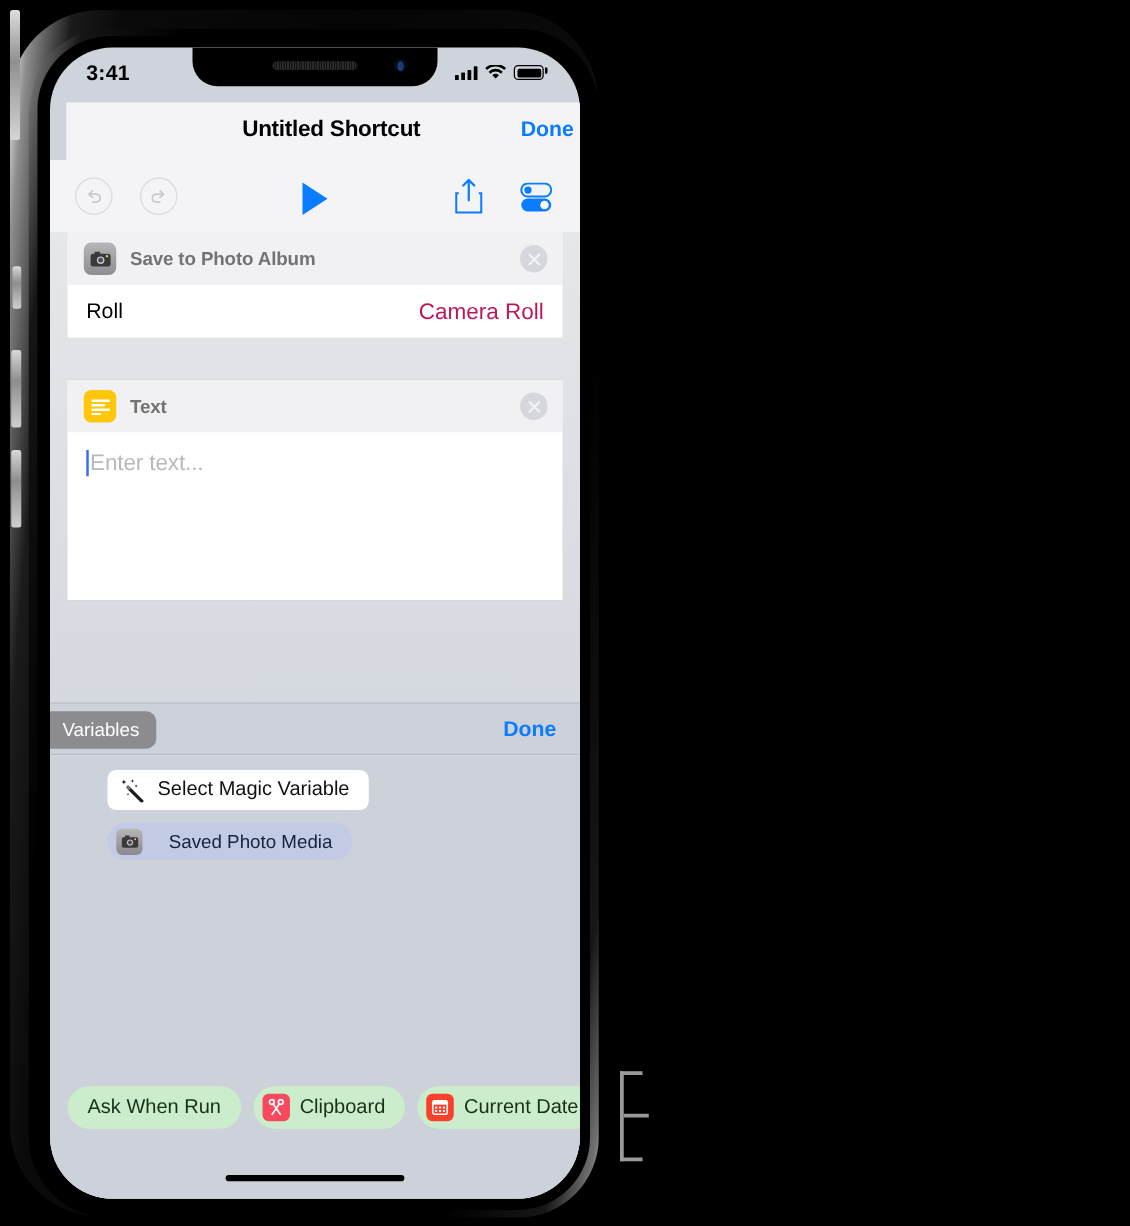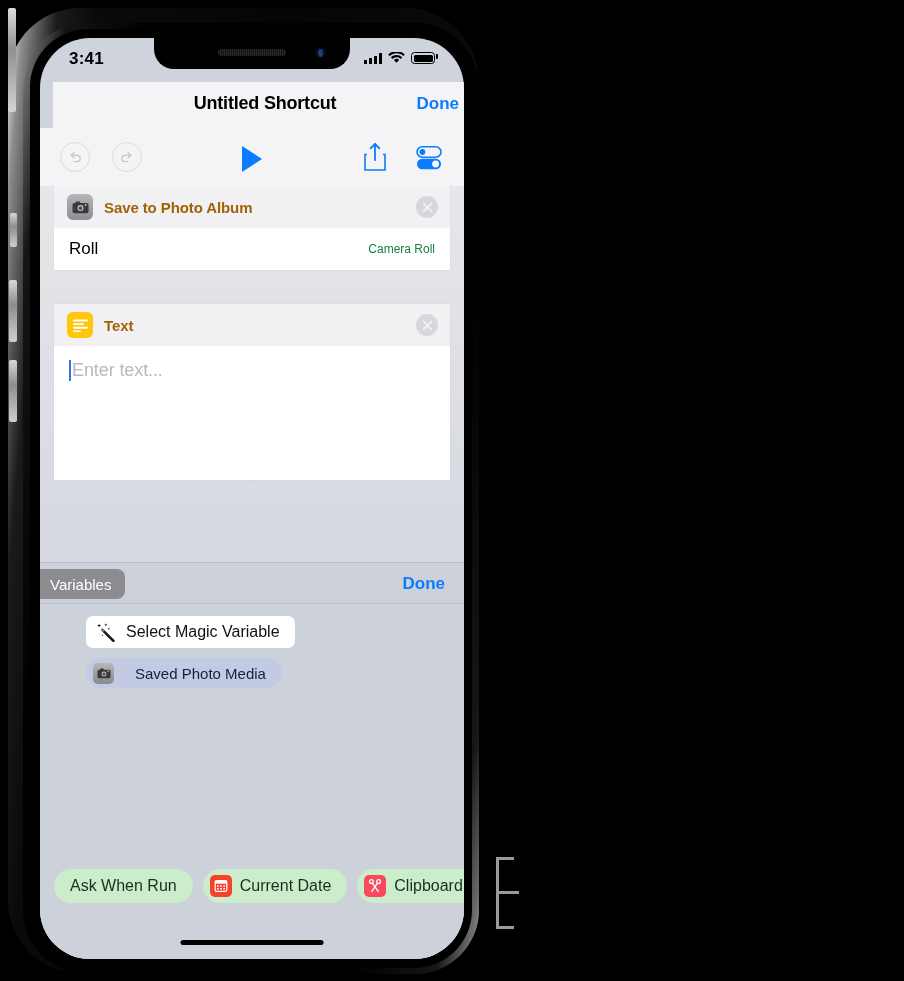--- a/index.html
+++ b/index.html
@@ -107,30 +107,30 @@
 
   .card { margin:0 14px; background:#fff; border-radius:0; overflow:hidden;
           box-shadow:0 0 0 0.5px rgba(0,0,0,0.04); }
   .card-head { display:flex; align-items:center; gap:11px; height:42px; padding:0 13px;
                background:#f1f1f3; position:relative; }
   .card-head.partial { border-radius:0; }
   .app-icon { width:26px; height:26px; border-radius:6px; flex:none; position:relative;
               display:flex; align-items:center; justify-content:center; }
   .icon-camera { background:linear-gradient(180deg,#b6b6b9,#8e8e92); }
   .icon-text   { background:#ffc60b; }
-  .card-title { font-size:15px; font-weight:700; color:#a16207; letter-spacing:-0.1px; }
+  .card-title { font-size:15px; font-weight:700; color:#737373; letter-spacing:-0.1px; }
   .close-btn { position:absolute; right:12px; top:50%; transform:translateY(-50%);
                width:22px; height:22px; border-radius:50%; background:#d5d7dc;
                display:flex; align-items:center; justify-content:center; cursor:pointer; }
   .close-btn svg { display:block; }
 
   .card-row { display:flex; align-items:center; justify-content:space-between;
               height:42px; padding:0 15px; background:#fff; }
   .row-label { font-size:17px; color:#000; }
-  .row-value { font-size:12px; color:#15803d; cursor:pointer; }
+  .row-value { font-size:18px; color:#be185d; cursor:pointer; }
 
   .textarea-box { background:#fff; height:134px; padding:14px 15px 0 15px; position:relative; }
   .caret { position:absolute; left:15px; top:14px; width:2px; height:21px; background:#3b6fe8; }
   .placeholder { font-size:18px; color:#b9b9bd; margin-left:3px; letter-spacing:-0.1px; }
 
   .gap { height:34px; }
   .gap-sm { height:22px; }
 
   
   .var-bar { position:absolute; left:0; right:0; height:42px; background:#ccd1da;
@@ -332,48 +332,48 @@
               </div>
               <span class="lbl">Saved Photo Media</span>
             </div>
           </div>
 
           
           <div class="bottom-chips">
 
             <div class="gchip">
               <span class="lbl">Ask When Run</span>
+            </div>
+
+            <div class="gchip has-icon">
+              <div class="chip-icon" style="background:#f8495e;width:22px;height:22px">
+                <svg width="14" height="14" viewBox="0 0 14 14">
+                  <circle cx="3.4" cy="2.6" r="1.9" fill="none" stroke="#fff" stroke-width="1.3"></circle>
+                  <circle cx="10.6" cy="2.6" r="1.9" fill="none" stroke="#fff" stroke-width="1.3"></circle>
+                  <path d="M4.5 4.1 10.2 12.4M9.5 4.1 3.8 12.4" stroke="#fff" stroke-width="1.4" stroke-linecap="round"></path>
+                </svg>
+              </div>
+              <span class="lbl">Clipboard</span>
             </div>
 
             <div class="gchip has-icon">
               <div class="chip-icon" style="background:#f8402c;width:22px;height:22px">
                 <svg width="14" height="14" viewBox="0 0 14 14">
                   <rect x="1.2" y="1.6" width="11.6" height="10.8" rx="1.6" fill="none" stroke="#fff" stroke-width="1.3"></rect>
                   <rect x="1.2" y="1.6" width="11.6" height="3.1" fill="#fff"></rect>
                   <rect x="3.1" y="6.3" width="1.7" height="1.5" fill="#fff"></rect>
                   <rect x="6.2" y="6.3" width="1.7" height="1.5" fill="#fff"></rect>
                   <rect x="9.3" y="6.3" width="1.7" height="1.5" fill="#fff"></rect>
                   <rect x="3.1" y="9" width="1.7" height="1.5" fill="#fff"></rect>
                   <rect x="6.2" y="9" width="1.7" height="1.5" fill="#fff"></rect>
                   <rect x="9.3" y="9" width="1.7" height="1.5" fill="#fff"></rect>
                 </svg>
               </div>
               <span class="lbl">Current Date</span>
             </div>
-
-            <div class="gchip has-icon">
-              <div class="chip-icon" style="background:#f8495e;width:22px;height:22px">
-                <svg width="14" height="14" viewBox="0 0 14 14">
-                  <circle cx="3.4" cy="2.6" r="1.9" fill="none" stroke="#fff" stroke-width="1.3"></circle>
-                  <circle cx="10.6" cy="2.6" r="1.9" fill="none" stroke="#fff" stroke-width="1.3"></circle>
-                  <path d="M4.5 4.1 10.2 12.4M9.5 4.1 3.8 12.4" stroke="#fff" stroke-width="1.4" stroke-linecap="round"></path>
-                </svg>
-              </div>
-              <span class="lbl">Clipboard</span>
-            </div>
           </div>
 
           <div class="home-ind"></div>
         </div>
       </div>
     </div>
   </div>
 
   <div class="callout">
     <div class="vline"></div>

